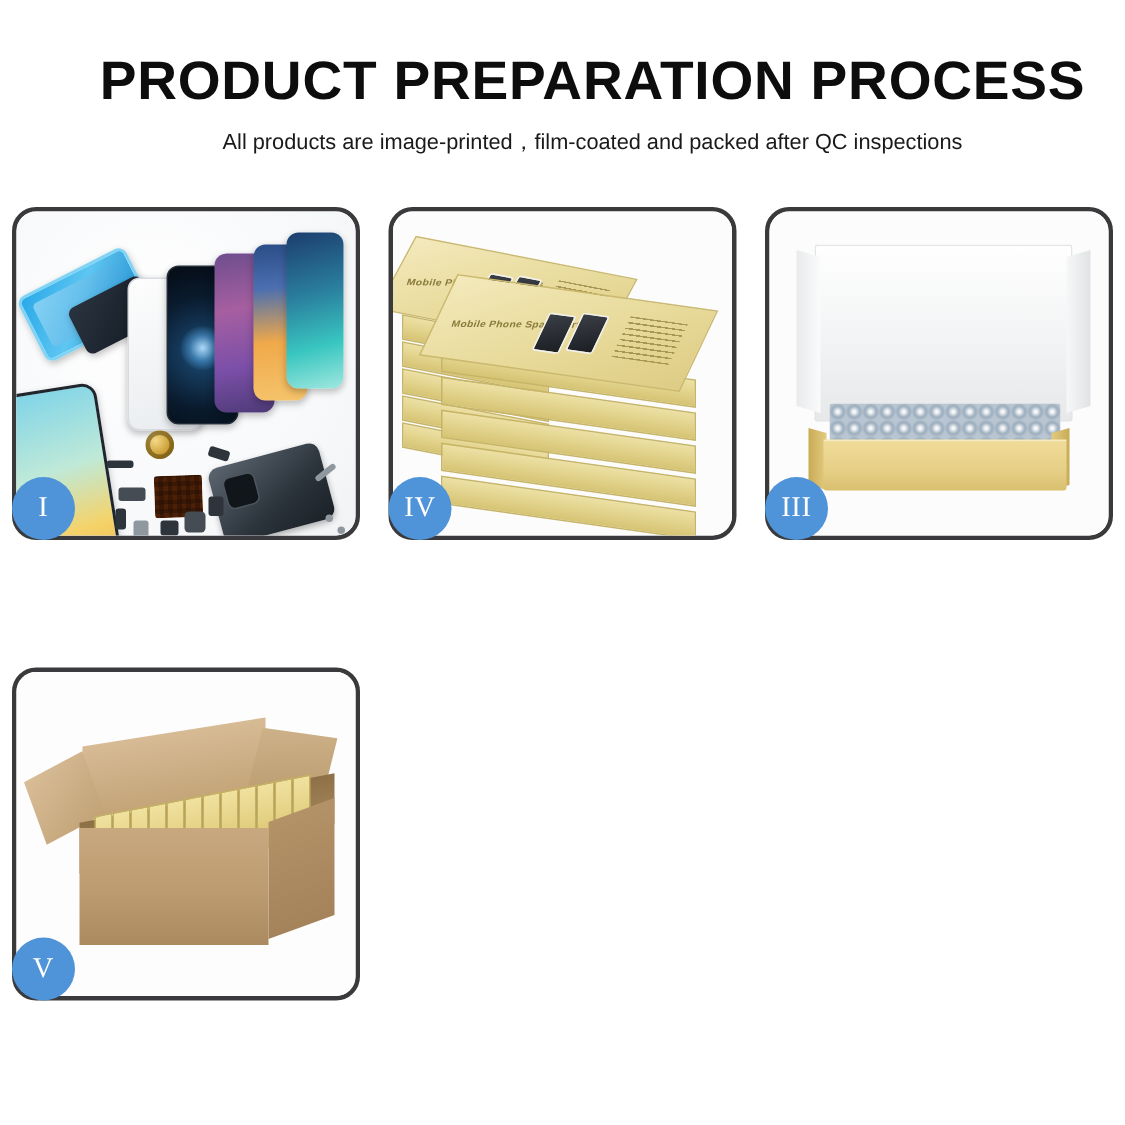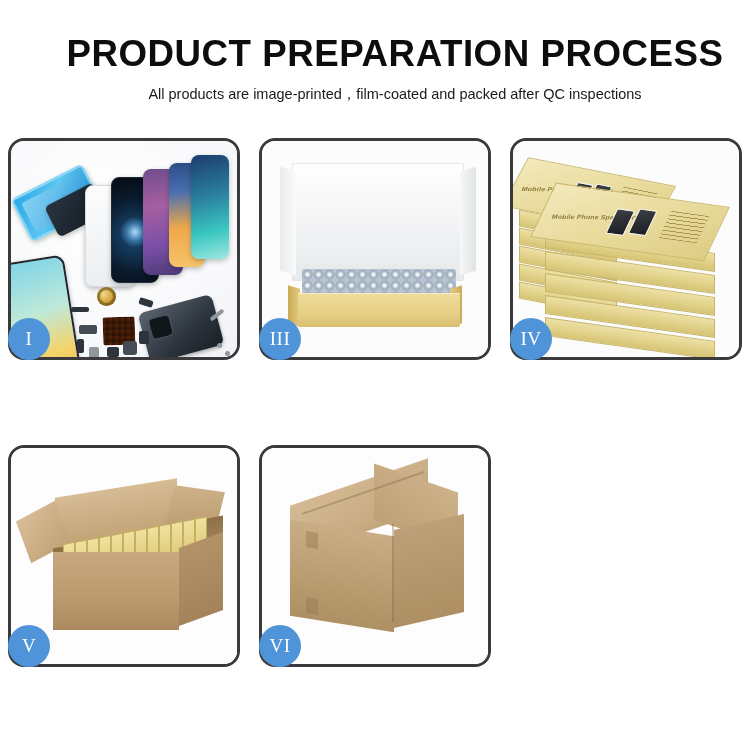--- a/index.html
+++ b/index.html
@@ -402,63 +402,63 @@
         <div class="prt" style="left:128px; top:190px; width:10px; height:13px;"></div>
         <div class="prt lt" style="left:198px; top:172px; width:16px; height:4px; transform:rotate(-38deg);"></div>
         <div class="prt lt" style="left:206px; top:202px; width:5px; height:5px; border-radius:50%;"></div>
         <div class="prt lt" style="left:214px; top:210px; width:5px; height:5px; border-radius:50%;"></div>
       </div>
       <div class="badge">I</div>
     </div>
 
 
     <div class="panel">
+      <div class="panel-inner p4">
+        <div class="stackwrap">
+
+          <div class="sbox" style="left:6px;  top:78px;  width:96px; height:15px; transform:skewY(11deg);"></div>
+          <div class="sbox" style="left:6px;  top:96px;  width:96px; height:15px; transform:skewY(11deg);"></div>
+          <div class="sbox" style="left:6px;  top:114px; width:96px; height:15px; transform:skewY(11deg);"></div>
+          <div class="sbox" style="left:6px;  top:132px; width:96px; height:15px; transform:skewY(11deg);"></div>
+          <div class="sbox" style="left:6px;  top:150px; width:96px; height:15px; transform:skewY(11deg);"></div>
+
+          <div class="sbox" style="left:32px; top:100px; width:168px; height:17px; transform:skewY(8deg);"></div>
+          <div class="sbox" style="left:32px; top:122px; width:168px; height:17px; transform:skewY(8deg);"></div>
+          <div class="sbox" style="left:32px; top:144px; width:168px; height:17px; transform:skewY(8deg);"></div>
+          <div class="sbox" style="left:32px; top:166px; width:168px; height:17px; transform:skewY(8deg);"></div>
+          <div class="sbox" style="left:32px; top:188px; width:168px; height:17px; transform:skewY(8deg);"></div>
+
+          <div class="slid" style="left:2px; top:28px; width:146px; height:52px; transform:skewY(11deg) skewX(-26deg);">
+            <span class="lbl" style="left:8px; top:20px; transform:rotate(-11deg);">Mobile Phone Spare Parts</span>
+            <div class="thumb" style="left:56px; top:14px; width:14px; height:22px;"></div>
+            <div class="thumb" style="left:74px; top:12px; width:14px; height:22px;"></div>
+            <div class="speclines" style="left:100px; top:10px; width:34px; height:26px;"></div>
+          </div>
+
+          <div class="slid" style="left:30px; top:52px; width:172px; height:56px; transform:skewY(8deg) skewX(-24deg);">
+            <span class="lbl" style="left:10px; top:24px; transform:rotate(-8deg);">Mobile Phone Spare Parts</span>
+            <div class="thumb" style="left:68px; top:16px; width:16px; height:25px;"></div>
+            <div class="thumb" style="left:89px; top:13px; width:16px; height:25px;"></div>
+            <div class="speclines" style="left:120px; top:11px; width:38px; height:29px;"></div>
+          </div>
+
+        </div>
+      </div>
+      <div class="badge">IV</div>
+    </div>
+
+    <div class="panel">
       <div class="panel-inner p3">
         <div class="lidback"></div>
         <div class="boxbubbles"></div>
         <div class="boxleft"></div>
         <div class="boxright"></div>
         <div class="boxfront"></div>
       </div>
       <div class="badge">III</div>
-    </div>
-
-    <div class="panel">
-      <div class="panel-inner p4">
-        <div class="stackwrap">
-
-          <div class="sbox" style="left:6px;  top:78px;  width:96px; height:15px; transform:skewY(11deg);"></div>
-          <div class="sbox" style="left:6px;  top:96px;  width:96px; height:15px; transform:skewY(11deg);"></div>
-          <div class="sbox" style="left:6px;  top:114px; width:96px; height:15px; transform:skewY(11deg);"></div>
-          <div class="sbox" style="left:6px;  top:132px; width:96px; height:15px; transform:skewY(11deg);"></div>
-          <div class="sbox" style="left:6px;  top:150px; width:96px; height:15px; transform:skewY(11deg);"></div>
-
-          <div class="sbox" style="left:32px; top:100px; width:168px; height:17px; transform:skewY(8deg);"></div>
-          <div class="sbox" style="left:32px; top:122px; width:168px; height:17px; transform:skewY(8deg);"></div>
-          <div class="sbox" style="left:32px; top:144px; width:168px; height:17px; transform:skewY(8deg);"></div>
-          <div class="sbox" style="left:32px; top:166px; width:168px; height:17px; transform:skewY(8deg);"></div>
-          <div class="sbox" style="left:32px; top:188px; width:168px; height:17px; transform:skewY(8deg);"></div>
-
-          <div class="slid" style="left:2px; top:28px; width:146px; height:52px; transform:skewY(11deg) skewX(-26deg);">
-            <span class="lbl" style="left:8px; top:20px; transform:rotate(-11deg);">Mobile Phone Spare Parts</span>
-            <div class="thumb" style="left:56px; top:14px; width:14px; height:22px;"></div>
-            <div class="thumb" style="left:74px; top:12px; width:14px; height:22px;"></div>
-            <div class="speclines" style="left:100px; top:10px; width:34px; height:26px;"></div>
-          </div>
-
-          <div class="slid" style="left:30px; top:52px; width:172px; height:56px; transform:skewY(8deg) skewX(-24deg);">
-            <span class="lbl" style="left:10px; top:24px; transform:rotate(-8deg);">Mobile Phone Spare Parts</span>
-            <div class="thumb" style="left:68px; top:16px; width:16px; height:25px;"></div>
-            <div class="thumb" style="left:89px; top:13px; width:16px; height:25px;"></div>
-            <div class="speclines" style="left:120px; top:11px; width:38px; height:29px;"></div>
-          </div>
-
-        </div>
-      </div>
-      <div class="badge">IV</div>
     </div>
 
     <div class="panel">
       <div class="panel-inner p5">
         <div class="crt crt-flapBack"></div>
         <div class="crt crt-flapL"></div>
         <div class="crt crt-flapR"></div>
         <div class="crt crt-inner"></div>
         <div class="ybars">
           <div class="ybar" style="left:0px;"></div>
@@ -473,28 +473,15 @@
           <div class="ybar" style="left:108px;"></div>
           <div class="ybar" style="left:120px;"></div>
           <div class="ybar" style="left:132px;"></div>
         </div>
         <div class="crt crt-side"></div>
         <div class="crt crt-body"></div>
       </div>
       <div class="badge">V</div>
     </div>
 
-    <div class="panel">
-      <div class="panel-inner p6">
-        <div class="sealedTop"></div>
-        <div class="sealedTop2"></div>
-        <div class="sealedSide"></div>
-        <div class="sealedFront"></div>
-        <div class="seam" style="left:40px; top:44px; width:122px; height:2px; transform:skewY(-19deg);"></div>
-        <div class="tapeV" style="left:44px; top:84px; width:12px; height:16px; transform:skewY(9deg);"></div>
-        <div class="tapeV" style="left:44px; top:150px; width:12px; height:16px; transform:skewY(9deg);"></div>
-        <div class="seam" style="left:130px; top:76px; width:2px; height:98px;"></div>
-      </div>
-      <div class="badge">VI</div>
-    </div>
 
   </div>
 </div>
 
 </body></html>

